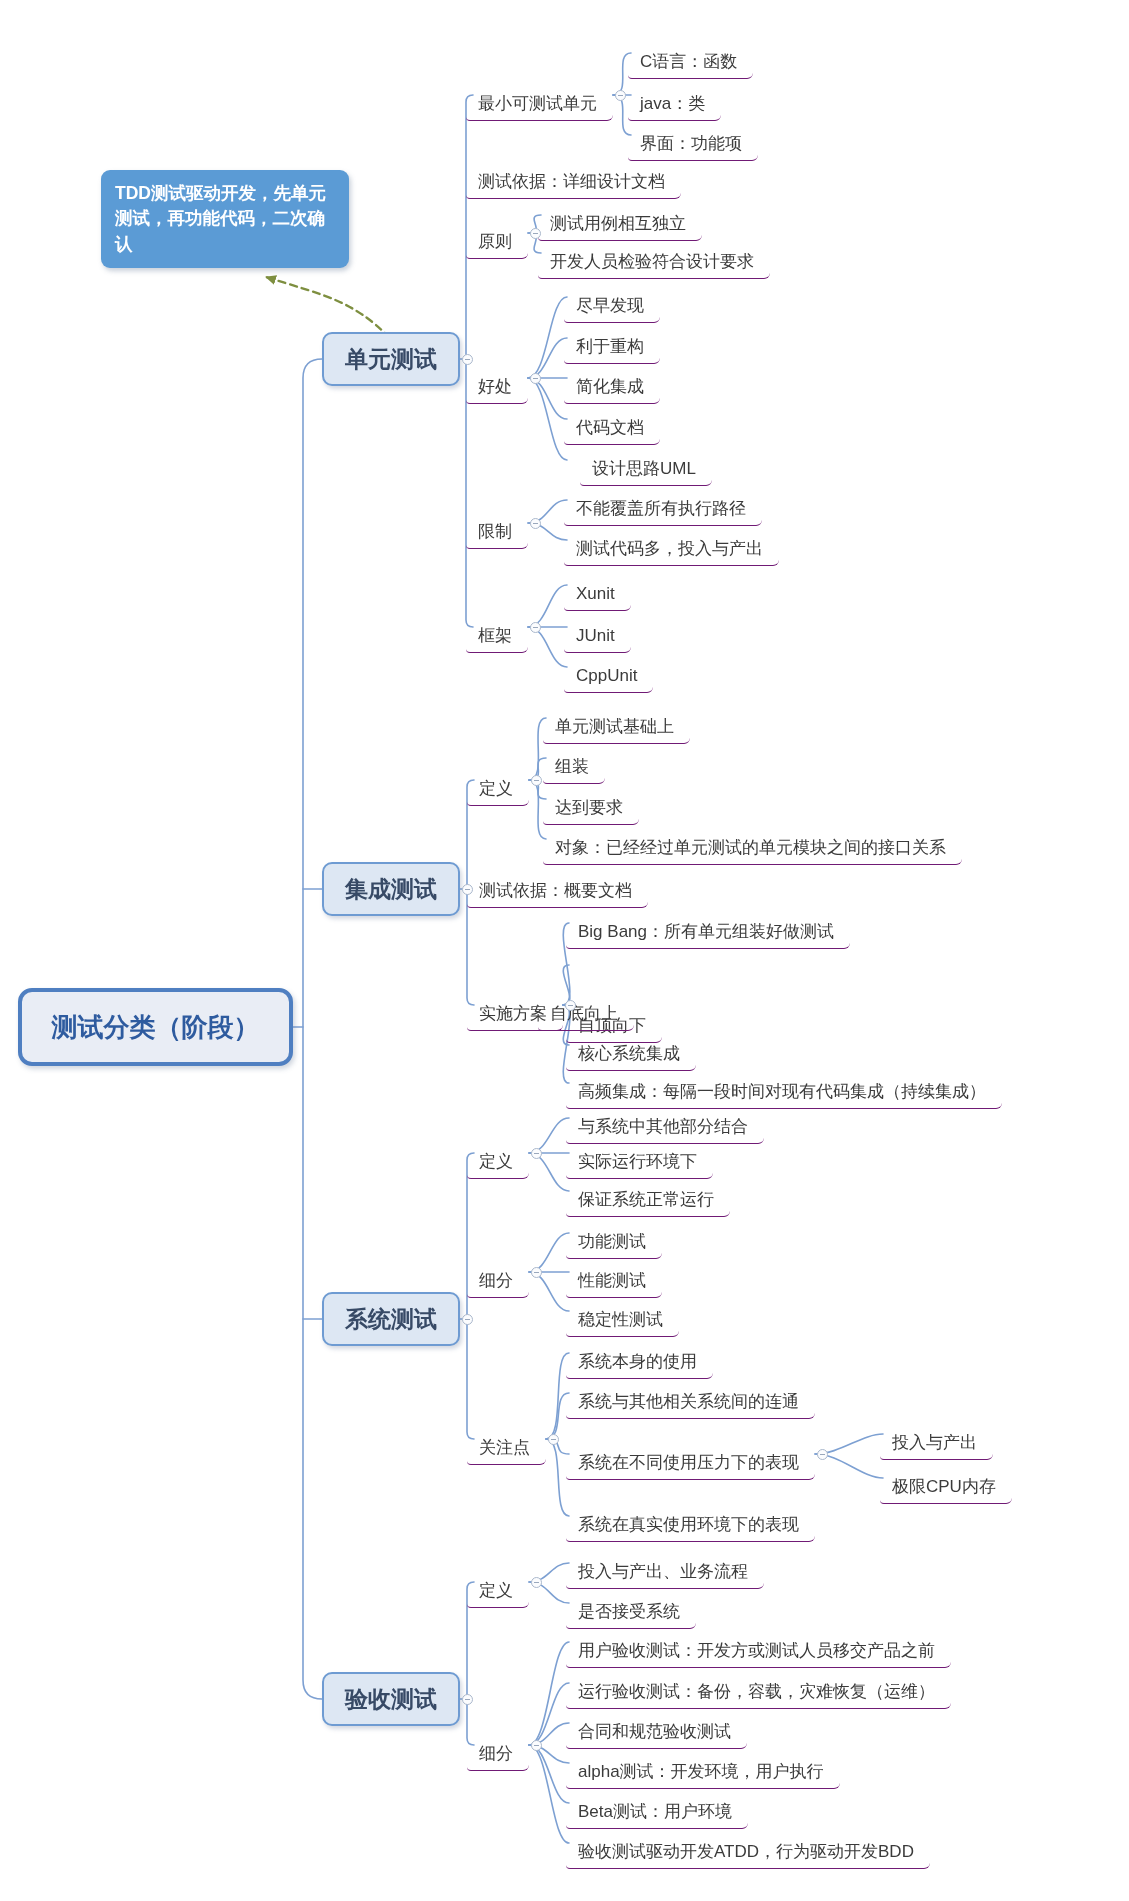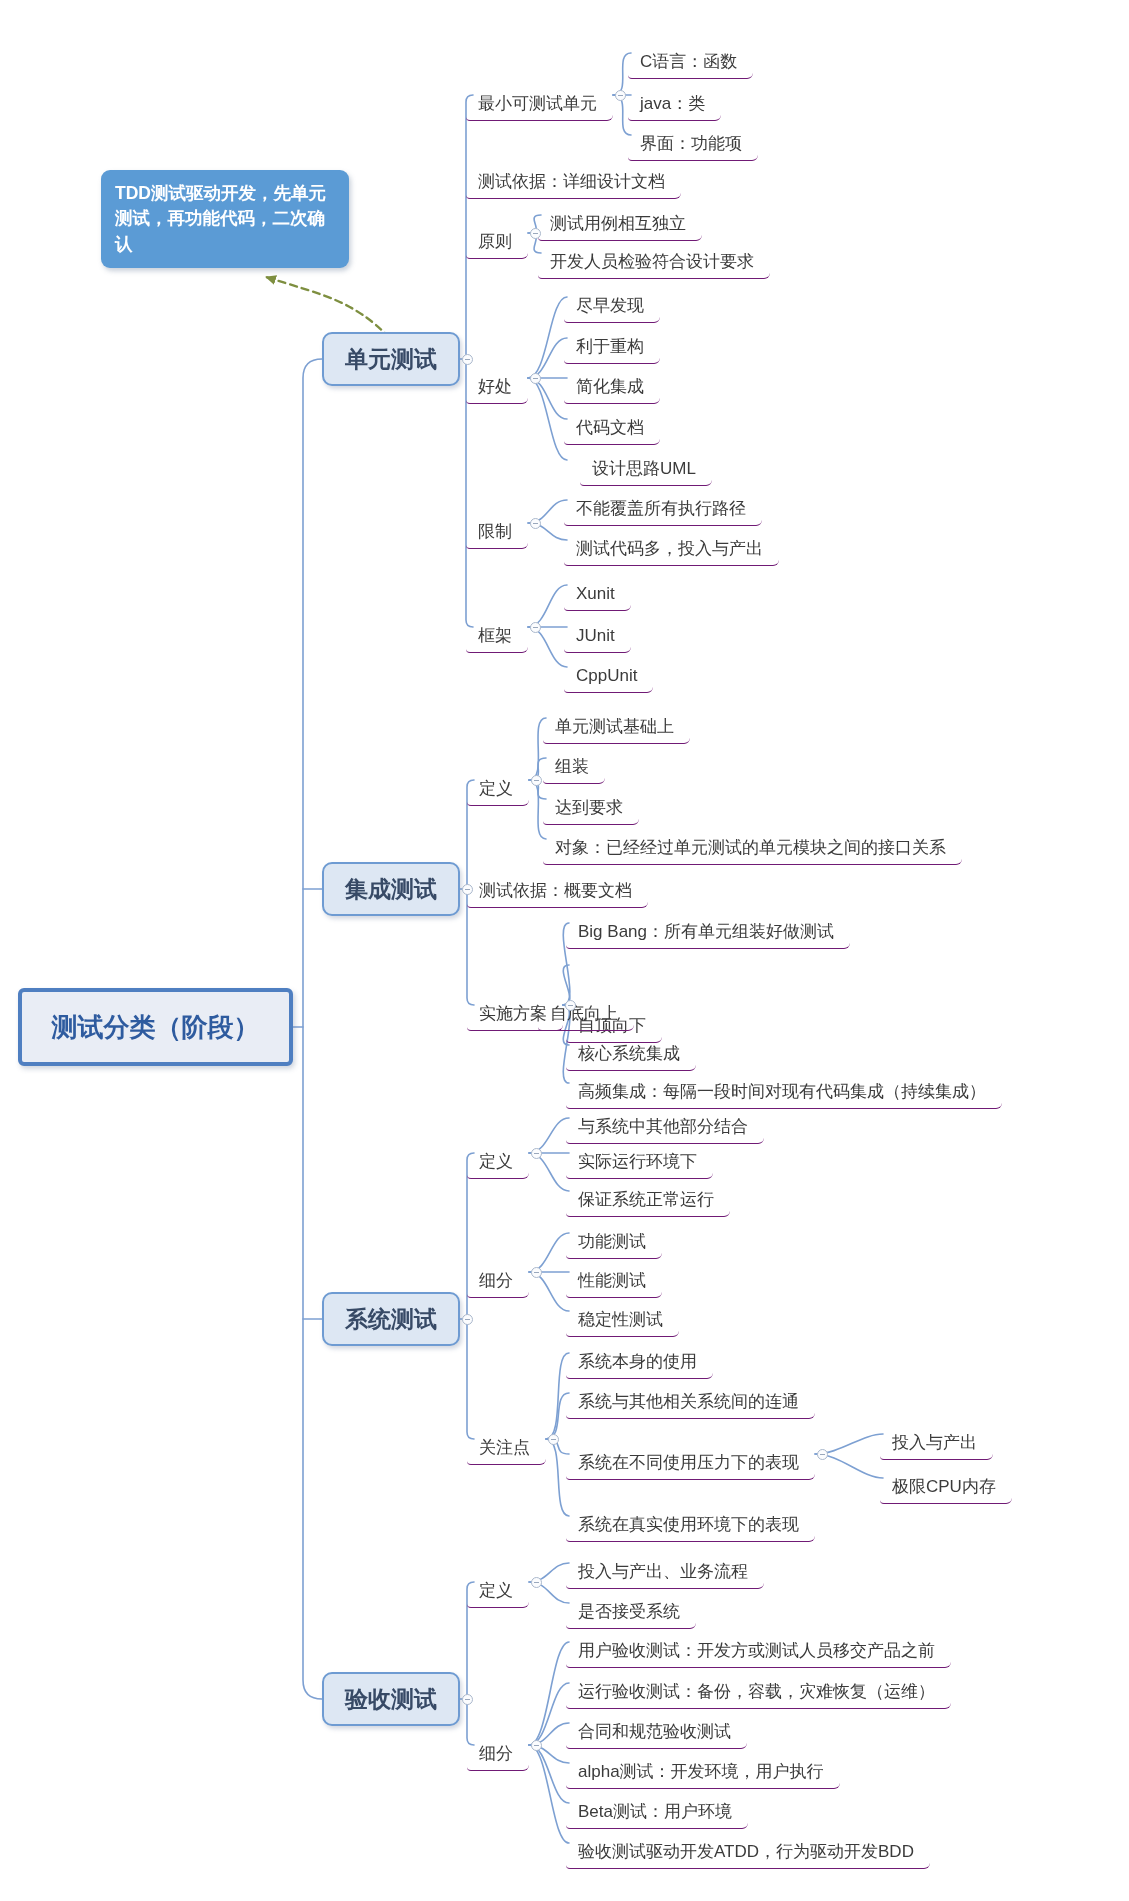--- a/index.html
+++ b/index.html
@@ -17,21 +17,21 @@
   }
   .topic {
     position:absolute; width:138px; height:54px; box-sizing:border-box;
     background:#dde7f3; border:2.5px solid #6e9bd2; border-radius:10px;
     display:flex; align-items:center; justify-content:center;
     font-size:23px; font-weight:bold; color:#374a66;
     box-shadow:2px 3px 4px rgba(100,120,150,.28);
   }
   .root-topic {
     position:absolute; left:18px; top:988px; width:275px; height:78px; box-sizing:border-box;
-    background:#e9edf5; border:4px solid #4f7fc1; border-radius:6px;
+    background:#e9edf5; border:4px solid #4f7fc1; border-radius:14px;
     display:flex; align-items:center; justify-content:center;
     font-size:26px; font-weight:bold; color:#2e5b9f;
     box-shadow:2px 3px 5px rgba(100,120,150,.3);
   }
   .note {
     position:absolute; left:101px; top:170px; width:248px; box-sizing:border-box;
     background:#5b9bd5; border-radius:9px; padding:11px 14px;
     color:#ffffff; font-weight:bold; font-size:17.5px; line-height:1.45;
     box-shadow:2px 3px 5px rgba(100,120,150,.35);
   }

